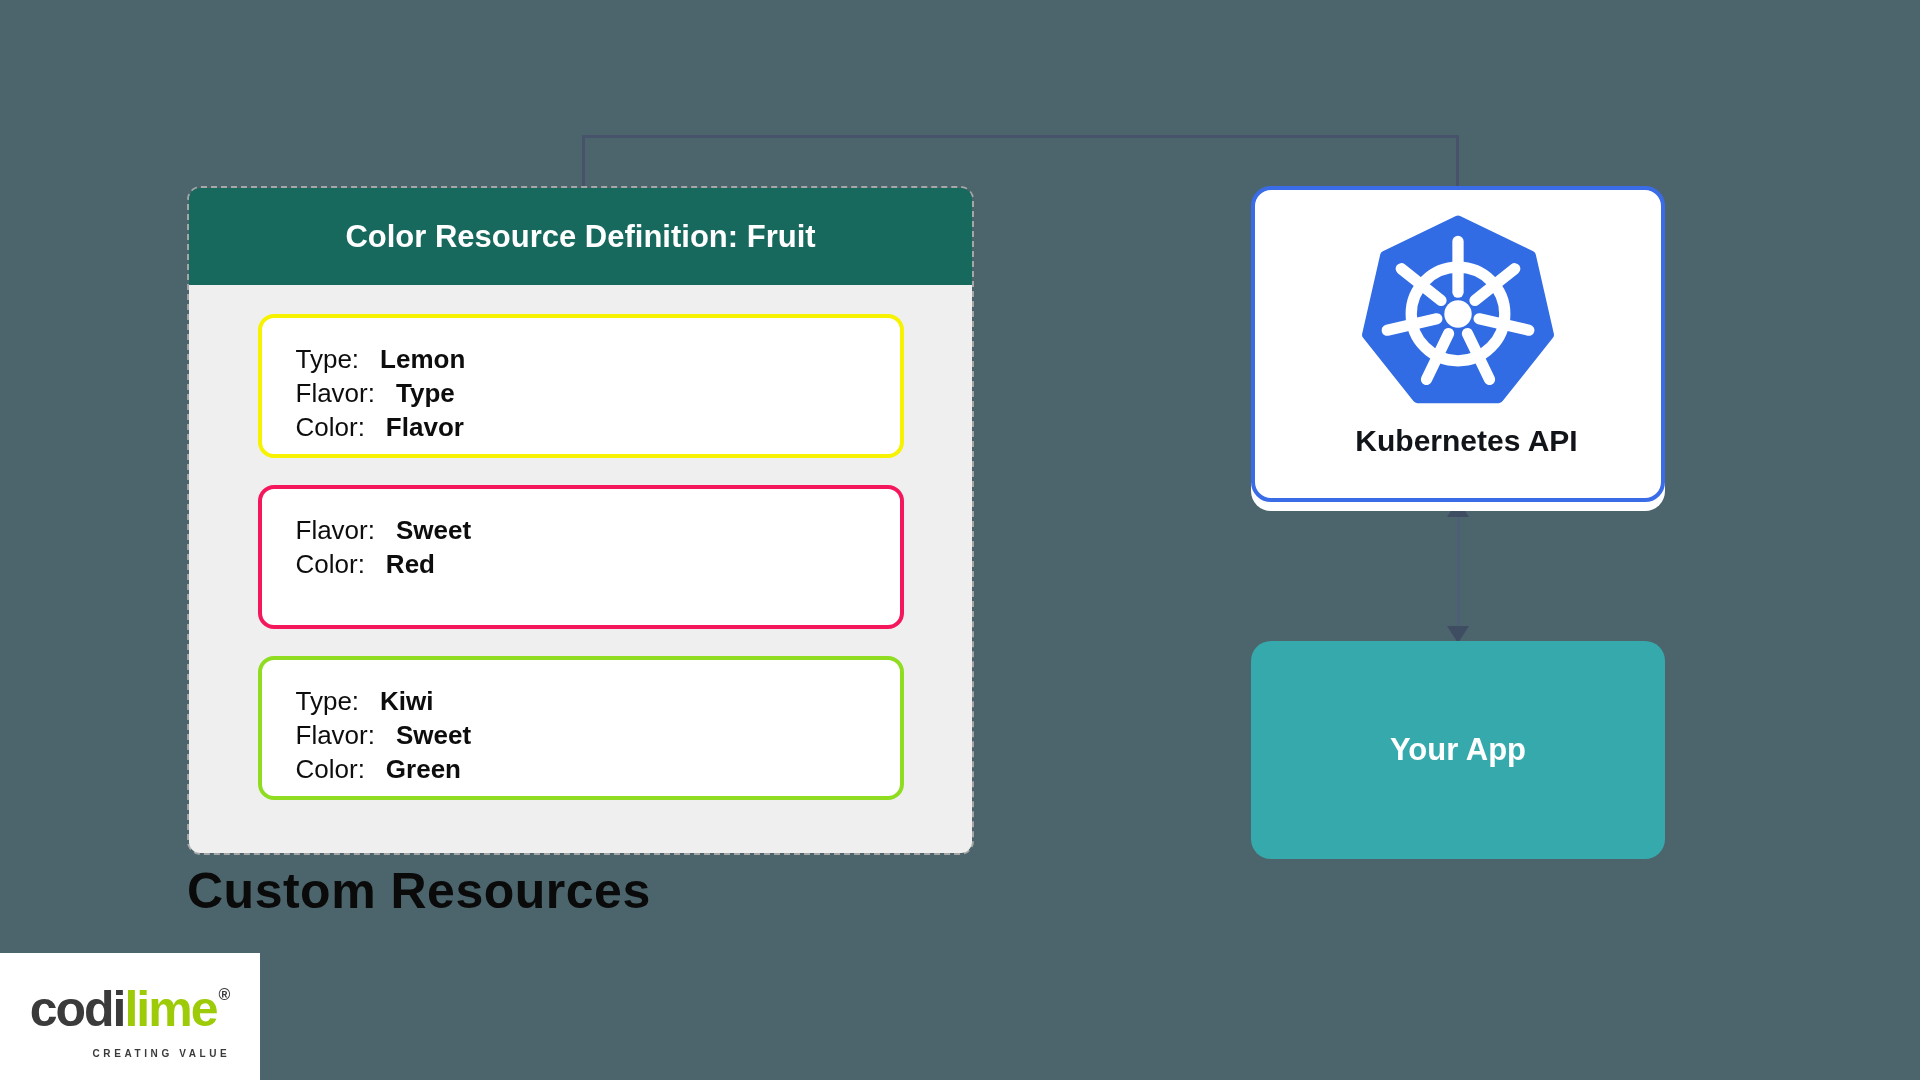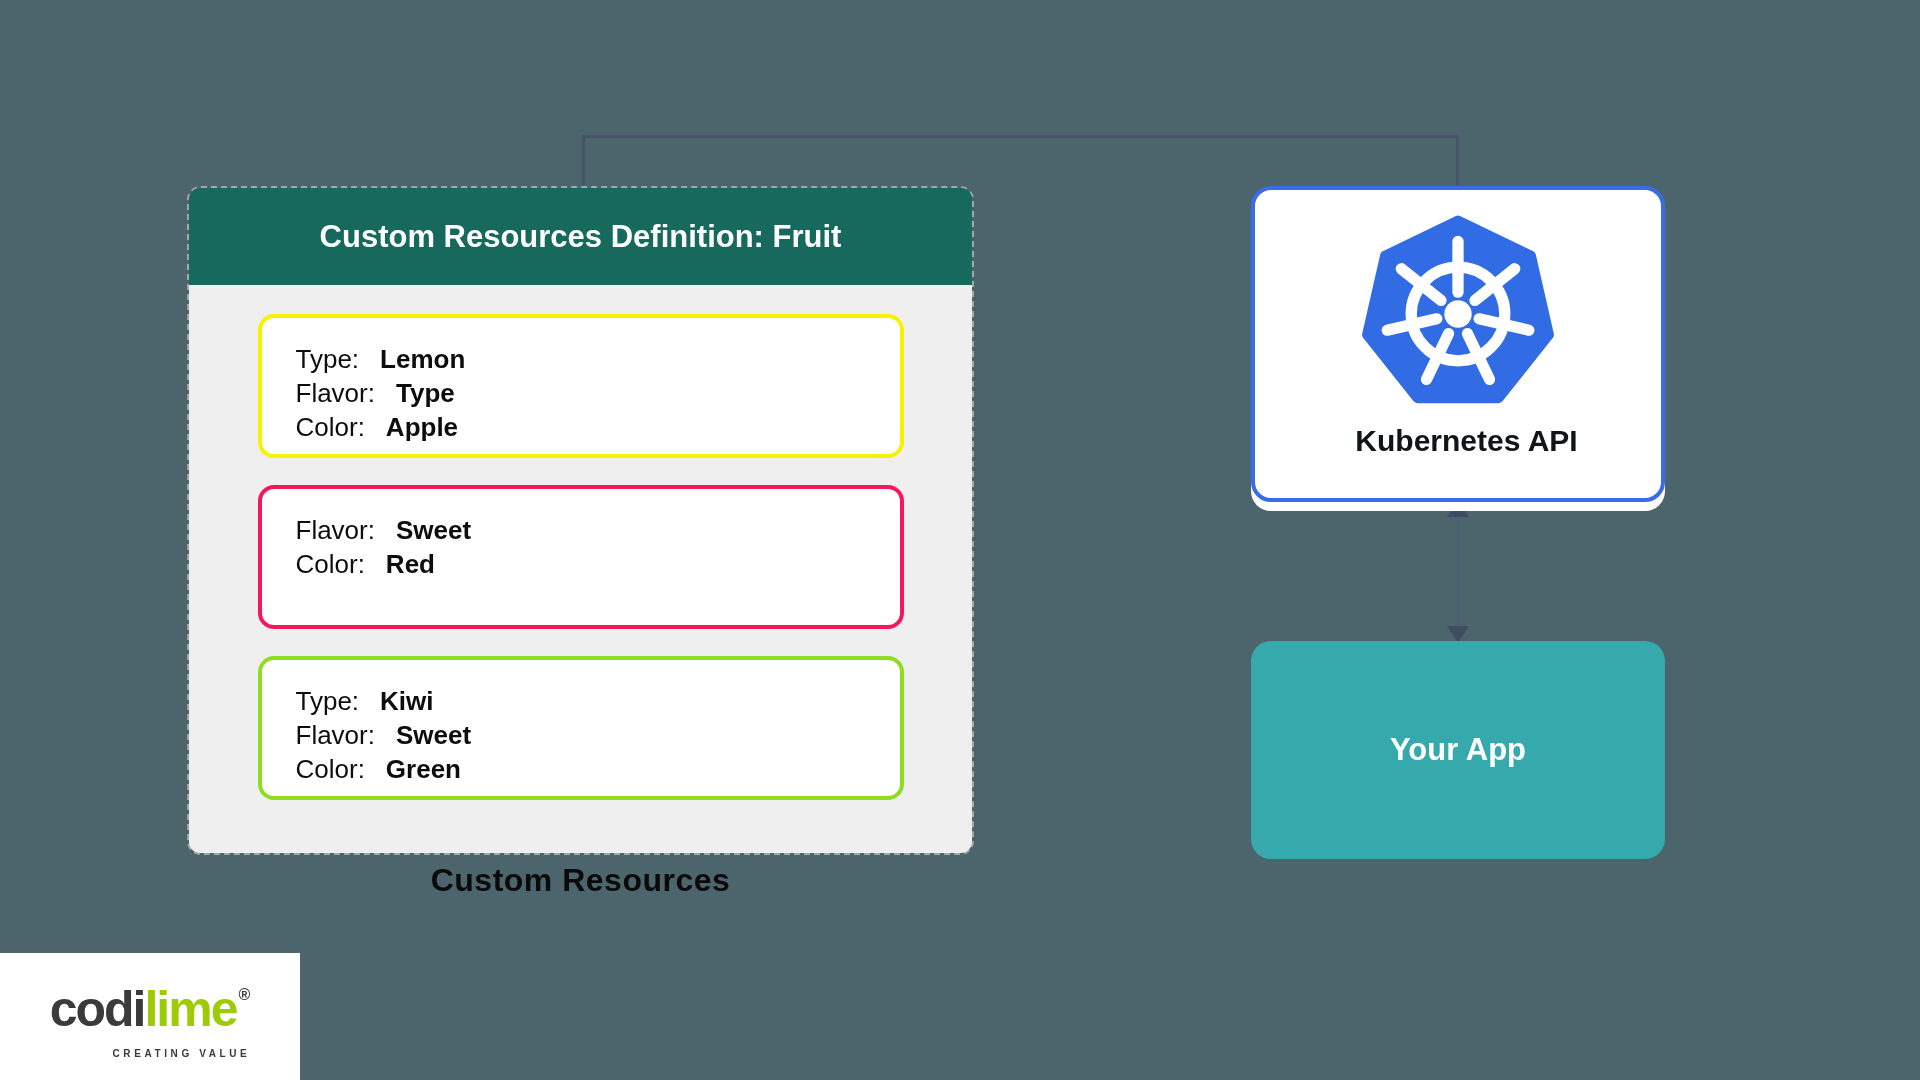--- a/index.html
+++ b/index.html
@@ -56,22 +56,22 @@
     border: 4px solid #888888;
     border-radius: 16px;
     padding: 24px 0 0 34px;
     font-size: 26px; line-height: 34px; color: #0d0d0d;
   }
   .resource + .resource { margin-top: 27px; }
   .field-value { font-weight: bold; margin-left: 21px; }
 
   #crd-caption {
     position: absolute; left: 187px; top: 862px; width: 787px;
-    text-align: center;
-    font-size: 32px; font-weight: bold; color: #0a0a0a;
+    text-align: left;
+    font-size: 50px; font-weight: bold; color: #0a0a0a;
     letter-spacing: 0.5px;
   }
 
   
   #k8s-box {
     position: absolute; left: 1251px; top: 186px;
     width: 414px; height: 316px;
     background: #ffffff;
     border: 4px solid #3b6ce8;
     border-radius: 20px;
@@ -87,21 +87,21 @@
     width: 414px; height: 218px;
     background: #35a9ac;
     border-radius: 20px;
     display: flex; align-items: center; justify-content: center;
   }
   #app-label { color: #ffffff; font-size: 31px; font-weight: bold; }
 
   
   #brand-box {
     position: absolute; left: 0; top: 953px;
-    width: 300px; height: 127px;
+    width: 260px; height: 127px;
     background: #ffffff;
     display: flex; align-items: center; justify-content: center;
   }
   #brand-inner { display: inline-block; margin-top: -4px; }
   #brand-name {
     font-size: 50px; font-weight: bold; letter-spacing: -2px;
     line-height: 50px; white-space: nowrap;
   }
   .brand-dark  { color: #3b3b3c; }
   .brand-green { color: #9ecb07; }
@@ -118,27 +118,27 @@
 
 <div class="line" id="conn-h"></div>
 <div class="line" id="conn-vl"></div>
 <div class="line" id="conn-vr"></div>
 
 <div class="line" id="arrow-shaft"></div>
 <div class="arrow-head" id="arrow-head-up"></div>
 <div class="arrow-head" id="arrow-head-down"></div>
 
 <div id="crd-card">
-  <div id="crd-header" style="background-color: rgb(23, 105, 93);">Custom Resources Definition: Fruit</div>
+  <div id="crd-header" style="background-color: rgb(23, 105, 93);">Color Resource Definition: Fruit</div>
   <div id="crd-body">
 
     <div class="resource" style="border-color: rgb(247, 242, 0);">
       <div class="field-line"><span>Type:</span><span class="field-value">Lemon</span></div>
       <div class="field-line"><span>Flavor:</span><span class="field-value">Type</span></div>
-      <div class="field-line"><span>Color:</span><span class="field-value">Apple</span></div>
+      <div class="field-line"><span>Color:</span><span class="field-value">Flavor</span></div>
     </div>
 
     <div class="resource" style="border-color: rgb(244, 23, 92);">
       <div class="field-line"><span>Flavor:</span><span class="field-value">Sweet</span></div>
       <div class="field-line"><span>Color:</span><span class="field-value">Red</span></div>
     </div>
 
     <div class="resource" style="border-color: rgb(144, 220, 33);">
       <div class="field-line"><span>Type:</span><span class="field-value">Kiwi</span></div>
       <div class="field-line"><span>Flavor:</span><span class="field-value">Sweet</span></div>

